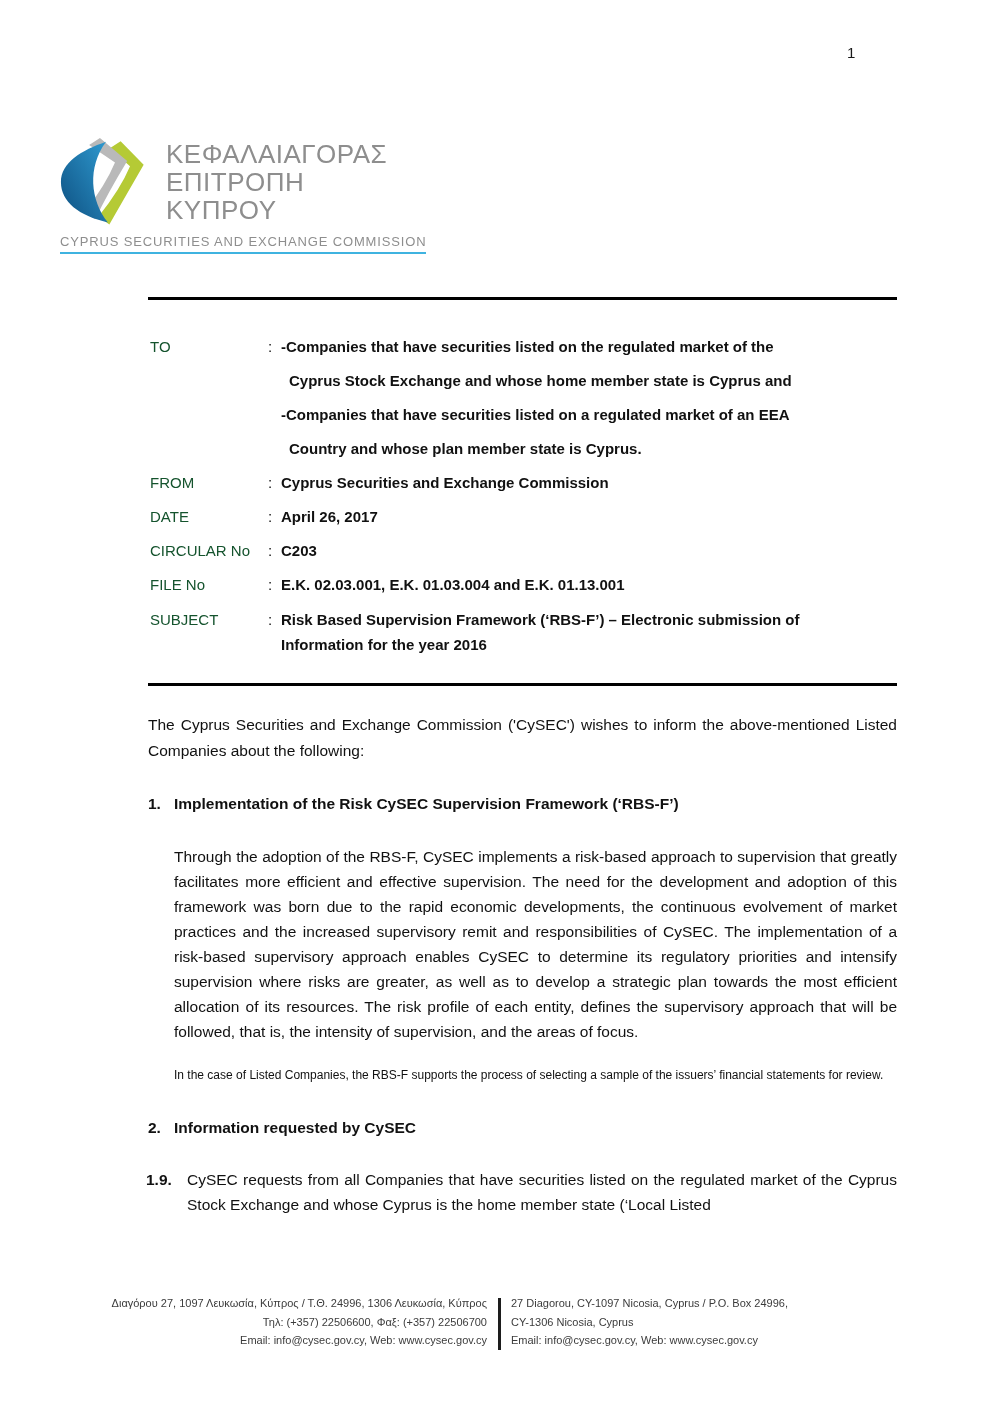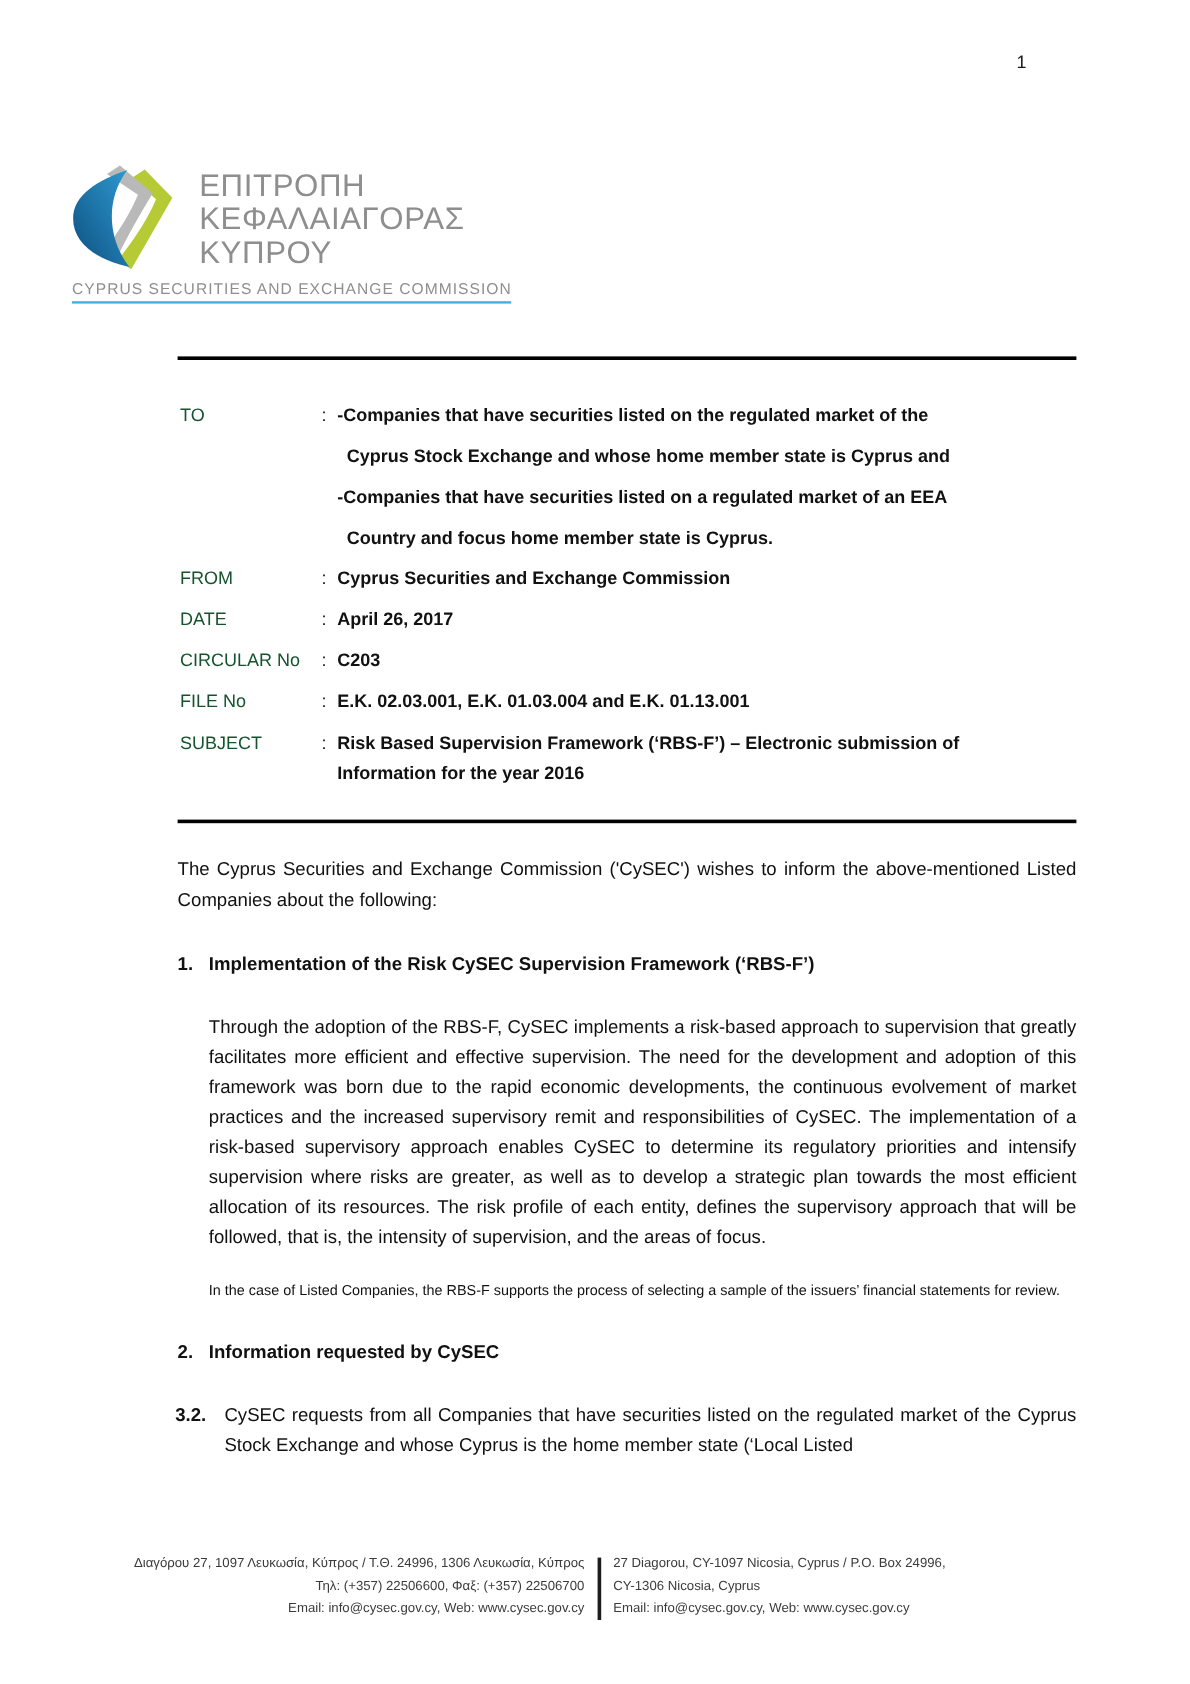--- a/index.html
+++ b/index.html
@@ -148,42 +148,42 @@
           <linearGradient id="blueGrad" x1="0" y1="1" x2="1" y2="0">
             <stop offset="0" stop-color="#0d4f80"></stop>
             <stop offset="1" stop-color="#2f9ad0"></stop>
           </linearGradient>
         </defs>
         <path d="M106 22 L129 7 L178 57 Q136 130 105 184 L82 167 Q129 108 149 60 Z" fill="#b5ca35"></path>
         <path d="M62 15 L85 0 L143 49 Q100 120 75 173 L52 158 Q97 100 117 52 Z" fill="#b9b9b9"></path>
         <path fill="url(#blueGrad)" d="M98 8 C 46 26, 2 52, 2 94 C 2 136, 40 166, 102 180 C 64 132, 58 62, 98 8 Z"></path>
       </svg>
       <div class="logo-greek">
+        <div>ΚΕΦΑΛΑΙΑΓΟΡΑΣ</div>
         <div>ΕΠΙΤΡΟΠΗ</div>
-        <div>ΚΕΦΑΛΑΙΑΓΟΡΑΣ</div>
         <div>ΚΥΠΡΟΥ</div>
       </div>
     </div>
     <div class="logo-caption">CYPRUS SECURITIES AND EXCHANGE COMMISSION</div>
   </div>
 
   <div class="content">
 
     <div class="rule"></div>
 
     <div class="meta">
 
       <div class="meta-row">
         <div class="label">TO</div>
         <div class="colon">:</div>
         <div class="value to-lines">
           <div>-Companies that have securities listed on the regulated market of the</div>
           <div class="ind">Cyprus Stock Exchange and whose home member state is Cyprus and</div>
           <div>-Companies that have securities listed on a regulated market of an EEA</div>
-          <div class="ind">Country and focus home member state is Cyprus.</div>
+          <div class="ind">Country and whose plan member state is Cyprus.</div>
         </div>
       </div>
 
       <div class="meta-row">
         <div class="label">FROM</div>
         <div class="colon">:</div>
         <div class="value">Cyprus Securities and Exchange Commission</div>
       </div>
 
       <div class="meta-row">
@@ -227,21 +227,21 @@
     <div class="para">Through the adoption of the RBS-F, CySEC implements a risk-based approach to supervision that greatly facilitates more efficient and effective supervision. The need for the development and adoption of this framework was born due to the rapid economic developments, the continuous evolvement of market practices and the increased supervisory remit and responsibilities of CySEC. The implementation of a risk-based supervisory approach enables CySEC to determine its regulatory priorities and intensify supervision where risks are greater, as well as to develop a strategic plan towards the most efficient allocation of its resources. The risk profile of each entity, defines the supervisory approach that will be followed, that is, the intensity of supervision, and the areas of focus.</div>
 
     <div class="bold-note">In the case of Listed Companies, the RBS-F supports the process of selecting a sample of the issuers’ financial statements for review.</div>
 
     <div class="heading">
       <div class="h-num">2.</div>
       <div>Information requested by CySEC</div>
     </div>
 
     <div class="numbered-item">
-      <div class="item-num">3.2.</div>
+      <div class="item-num">1.9.</div>
       <div class="item-text">CySEC requests from all Companies that have securities listed on the regulated market of the Cyprus Stock Exchange and whose Cyprus is the home member state (‘Local Listed</div>
     </div>
 
   </div>
 
   <div class="footer">
     <div class="footer-left">
       <div>Διαγόρου 27, 1097 Λευκωσία, Κύπρος / Τ.Θ. 24996, 1306 Λευκωσία, Κύπρος</div>
       <div>Τηλ: (+357) 22506600, Φαξ: (+357) 22506700</div>
       <div>Email: info@cysec.gov.cy, Web: www.cysec.gov.cy</div>

